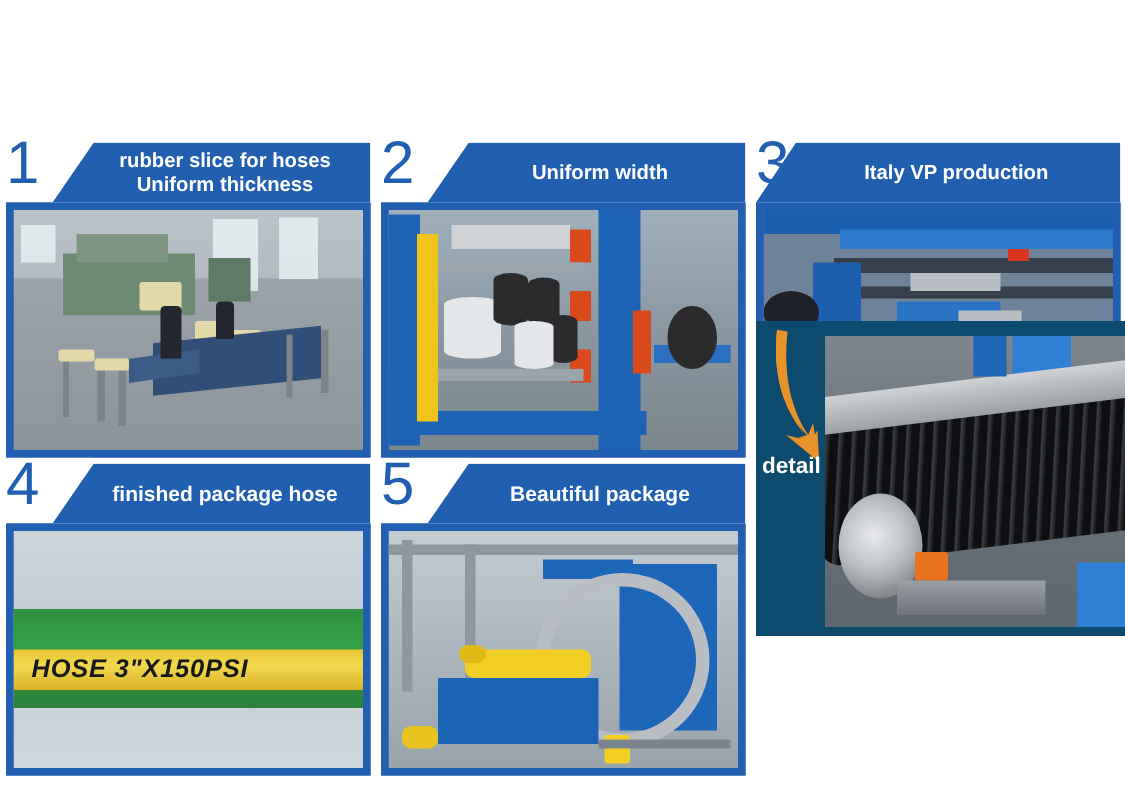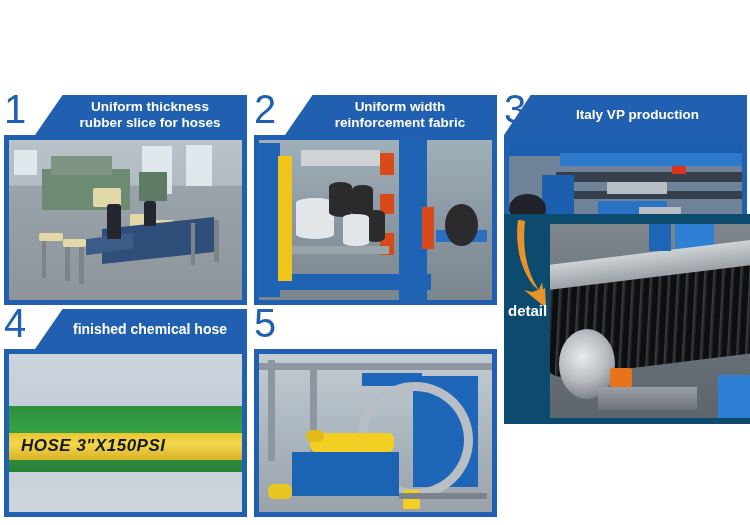--- a/index.html
+++ b/index.html
@@ -146,22 +146,22 @@
 
 <div id="root">
 
 
   <div class="grid">
 
     <div class="cell col1 row1">
       <div class="cap">
         <div class="cap-num">1</div>
         <div class="cap-band">
+          <span>rubber slice for hoses</span>
           <span>Uniform thickness</span>
-          <span>rubber slice for hoses</span>
         </div>
       </div>
       <div class="frame">
         <div class="photo p1">
           <div class="wallwin" style="left:57%;top:4%;width:13%;height:30%;"></div>
           <div class="wallwin" style="left:76%;top:3%;width:11%;height:26%;"></div>
           <div class="wallwin" style="left:2%;top:6%;width:10%;height:16%;"></div>
           <div class="mach" style="left:14%;top:18%;width:38%;height:26%;"></div>
           <div class="mach" style="left:18%;top:10%;width:26%;height:12%;background:#7f9584;"></div>
           <div class="mach" style="left:56%;top:20%;width:12%;height:18%;background:#5e7b66;"></div>
@@ -181,21 +181,20 @@
           <div class="leg" style="left:88%;top:50%;width:2%;height:26%;"></div>
         </div>
       </div>
     </div>
 
     <div class="cell col2 row1">
       <div class="cap">
         <div class="cap-num">2</div>
         <div class="cap-band">
           <span>Uniform width</span>
-          <span>reinforcement fabric</span>
         </div>
       </div>
       <div class="frame">
         <div class="photo p2">
           <div class="body" style="left:0%;top:2%;width:9%;height:96%;"></div>
           <div class="body" style="left:60%;top:0%;width:12%;height:100%;"></div>
           <div class="body" style="left:4%;top:84%;width:70%;height:10%;"></div>
           <div class="yellow" style="left:8%;top:10%;width:6%;height:78%;"></div>
           <div class="orange" style="left:52%;top:8%;width:6%;height:14%;"></div>
           <div class="orange" style="left:52%;top:34%;width:6%;height:12%;"></div>
@@ -243,36 +242,39 @@
           <div class="dark" style="left:74%;top:58%;width:26%;height:12%;"></div>
           <div class="silver" style="left:46%;top:76%;width:22%;height:6%;"></div>
         </div>
       </div>
     </div>
 
     <div class="cell col1 row2">
       <div class="cap">
         <div class="cap-num">4</div>
         <div class="cap-band single">
-          <span>finished chemical hose</span>
+          <span>finished package hose</span>
         </div>
       </div>
       <div class="frame">
         <div class="photo p4">
           <div class="hose-green"></div>
           <div class="hose-yellow">
             <span>HOSE  3"X150PSI</span>
           </div>
         </div>
       </div>
     </div>
 
     <div class="cell col2 row2">
       <div class="cap">
         <div class="cap-num">5</div>
+        <div class="cap-band single">
+          <span>Beautiful package</span>
+        </div>
       </div>
       <div class="frame">
         <div class="photo p5">
           <div class="col" style="left:4%;top:4%;width:3%;height:64%;"></div>
           <div class="col" style="left:22%;top:6%;width:3%;height:56%;"></div>
           <div class="col" style="left:0%;top:6%;width:100%;height:4%;"></div>
           <div class="wall" style="left:66%;top:14%;width:28%;height:70%;"></div>
           <div class="wall" style="left:44%;top:12%;width:26%;height:8%;"></div>
           <div class="ring" style="left:42%;top:18%;width:42%;height:62%;"></div>
           <div class="base" style="left:14%;top:62%;width:46%;height:28%;"></div>

